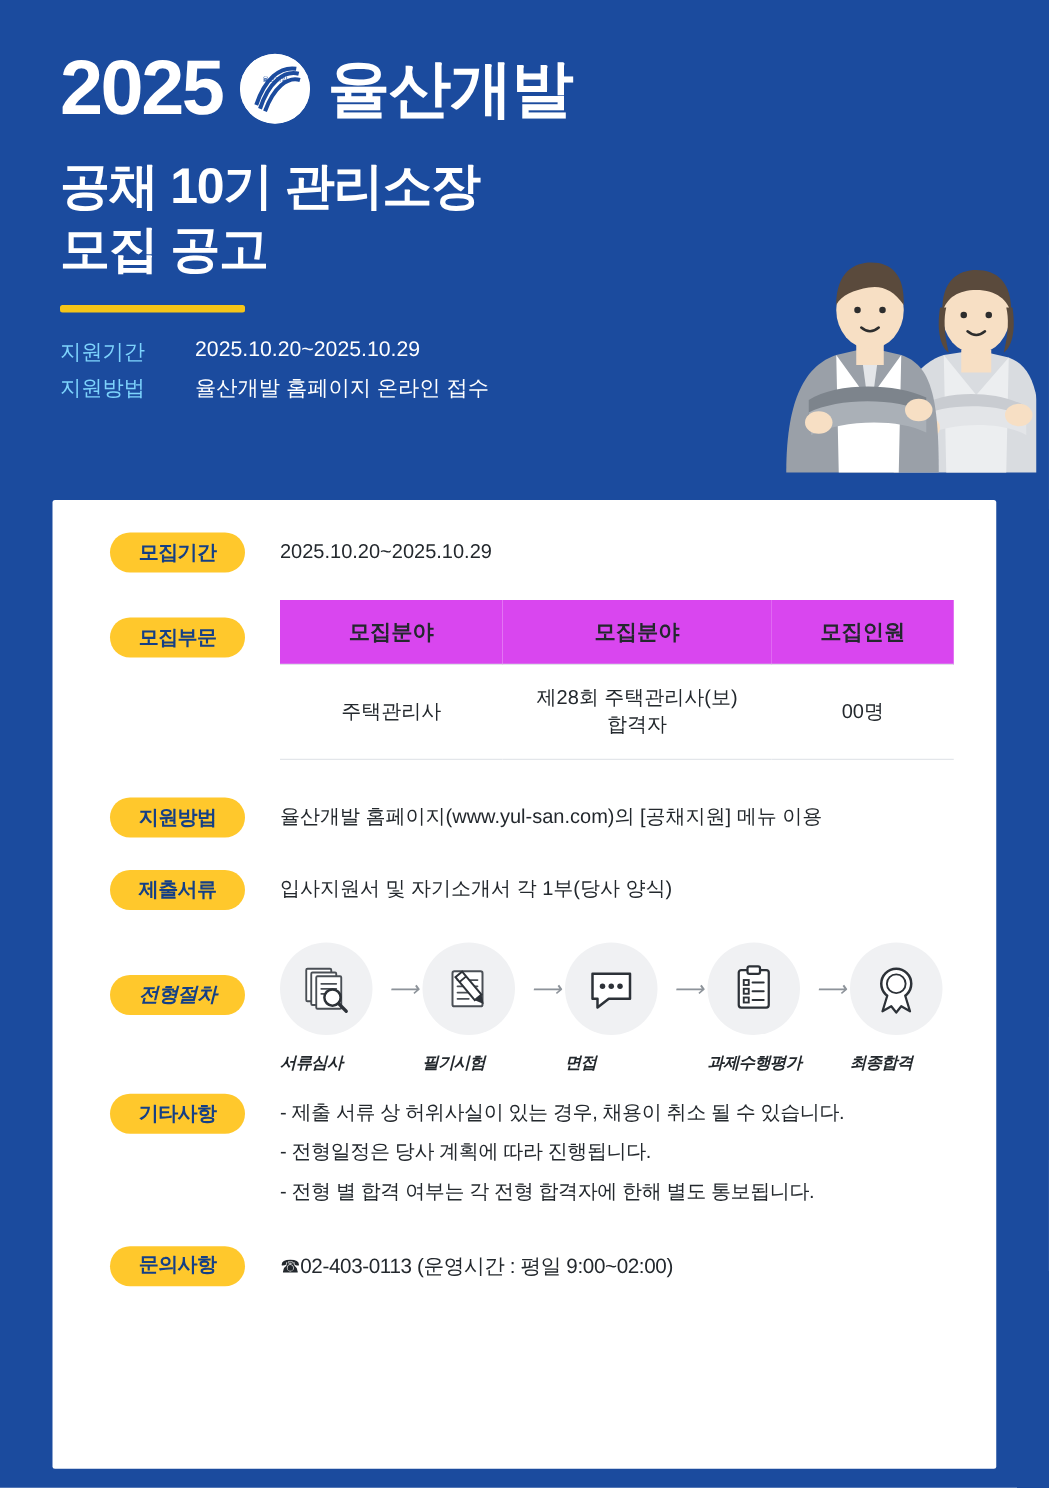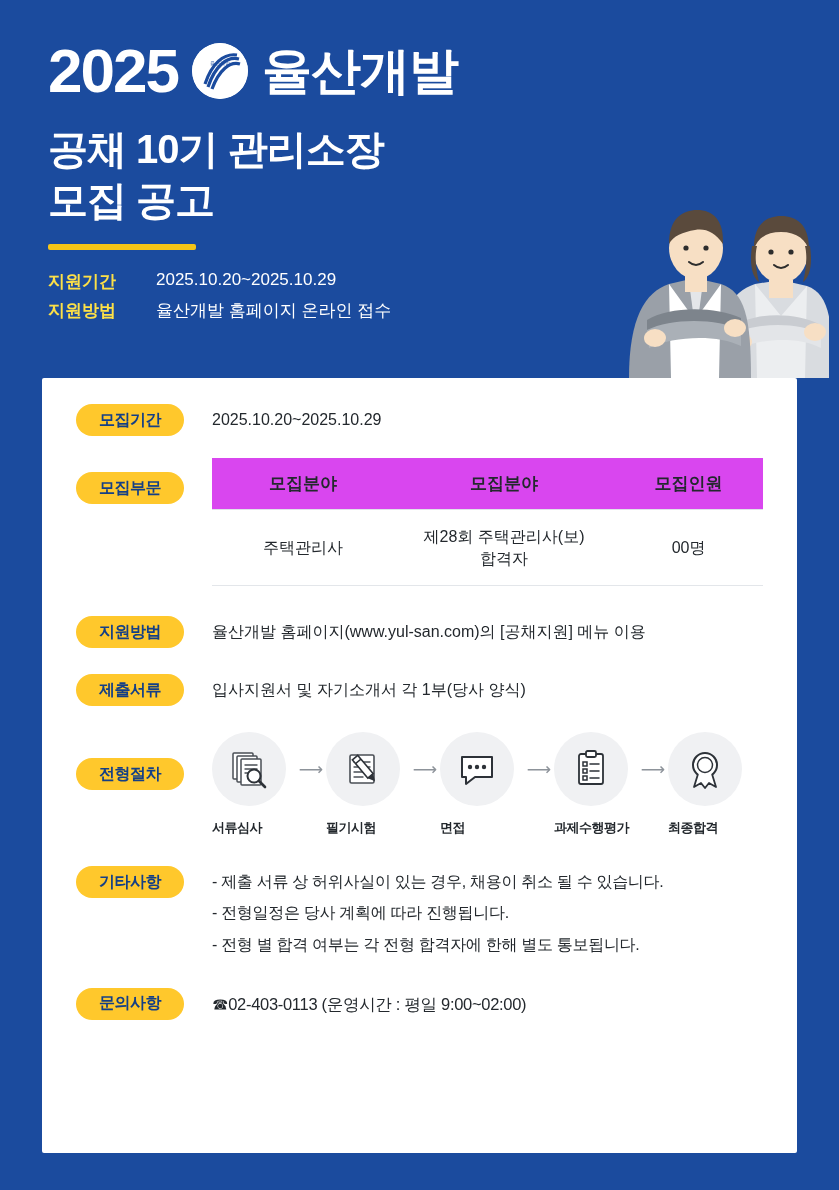--- a/index.html
+++ b/index.html
@@ -68,47 +68,47 @@
   }
   .meta {
     margin-top: 20px;
     display: grid;
     grid-template-columns: 100px auto;
     row-gap: 6px;
     column-gap: 8px;
   }
   .meta-label {
     font-size: 17px;
-    font-weight: 700;
-    color: #fde047;
+    font-weight: 400;
+    color: #7dd3fc;
   }
   .meta-value {
     font-size: 17px;
     font-weight: 400;
     color: #ffffff;
   }
 
   
   .people {
     position: absolute;
     right: 10px;
     top: 120px;
     width: 310px;
     height: 260px;
   }
 
   
   .card {
     position: absolute;
-    left: 42px; top: 378px;
+    left: 42px; top: 400px;
     width: 755px;
     height: 775px;
     background: #ffffff;
     border-radius: 2px;
-    padding: 26px 0 0 0;
+    padding: 26px 0 0 12px;
   }
   .row {
     display: flex;
     align-items: flex-start;
     padding: 0 34px;
     margin-bottom: 26px;
   }
   .pill {
     flex: 0 0 auto;
     width: 108px;
@@ -330,21 +330,21 @@
     <div class="row">
       <div class="pill">지원방법</div>
       <div class="row-body small-top">율산개발 홈페이지(www.yul-san.com)의 [공채지원] 메뉴 이용</div>
     </div>
 
     <div class="row" style="margin-bottom:30px;">
       <div class="pill">제출서류</div>
       <div class="row-body small-top">입사지원서 및 자기소개서 각 1부(당사 양식)</div>
     </div>
 
-    <div class="row" style="margin-bottom:27px;">
+    <div class="row" style="margin-bottom:14px;font-style:italic;">
       <div class="pill" style="margin-top:22px;">전형절차</div>
       <div class="row-body">
         <div class="steps">
 
           <div class="step">
             <div class="step-circle">
               <svg width="44" height="44" viewBox="0 0 44 44" xmlns="http://www.w3.org/2000/svg" aria-hidden="true">
                 <g fill="#ffffff" stroke="#4a4f55" stroke-width="1.5">
                   <rect x="6" y="6" width="20" height="26" rx="1"></rect>
                   <rect x="10" y="9" width="20" height="26" rx="1"></rect>

